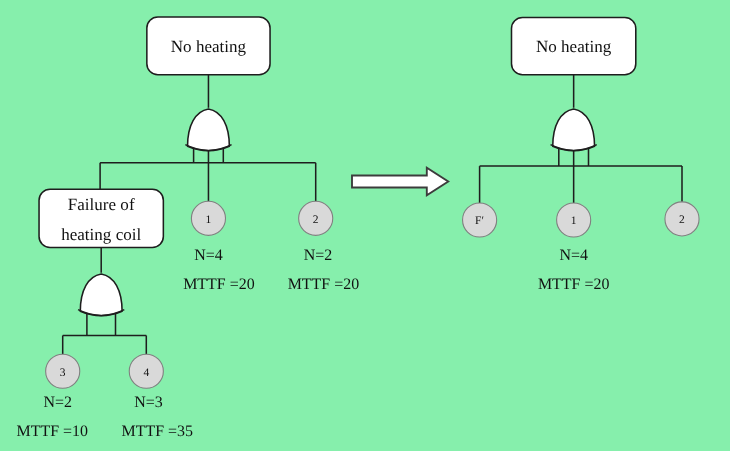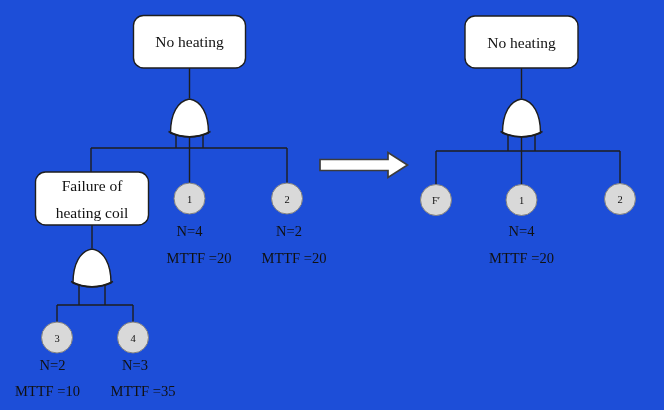--- a/index.html
+++ b/index.html
@@ -1,20 +1,20 @@
 <!DOCTYPE html>
 <html><head>
 <meta charset="utf-8">
 <style>
   html, body { margin: 0; padding: 0; background: #ffffff; }
   .figure {
     position: relative;
     width: 664px;
     height: 410px;
-    background: #1d4ed8;
+    background: #86efac;
     font-family: "Liberation Serif", "DejaVu Serif", serif;
   }
   svg { display: block; }
   svg text {
     font-family: "Liberation Serif", "DejaVu Serif", serif;
     fill: #111111;
   }
   .box  { fill: #ffffff; stroke: #1e1e1e; stroke-width: 1.4; }
   .ln   { stroke: #1e1e1e; stroke-width: 1.4; fill: none; }
   .gate { fill: #ffffff; stroke: #1e1e1e; stroke-width: 1.4; }

